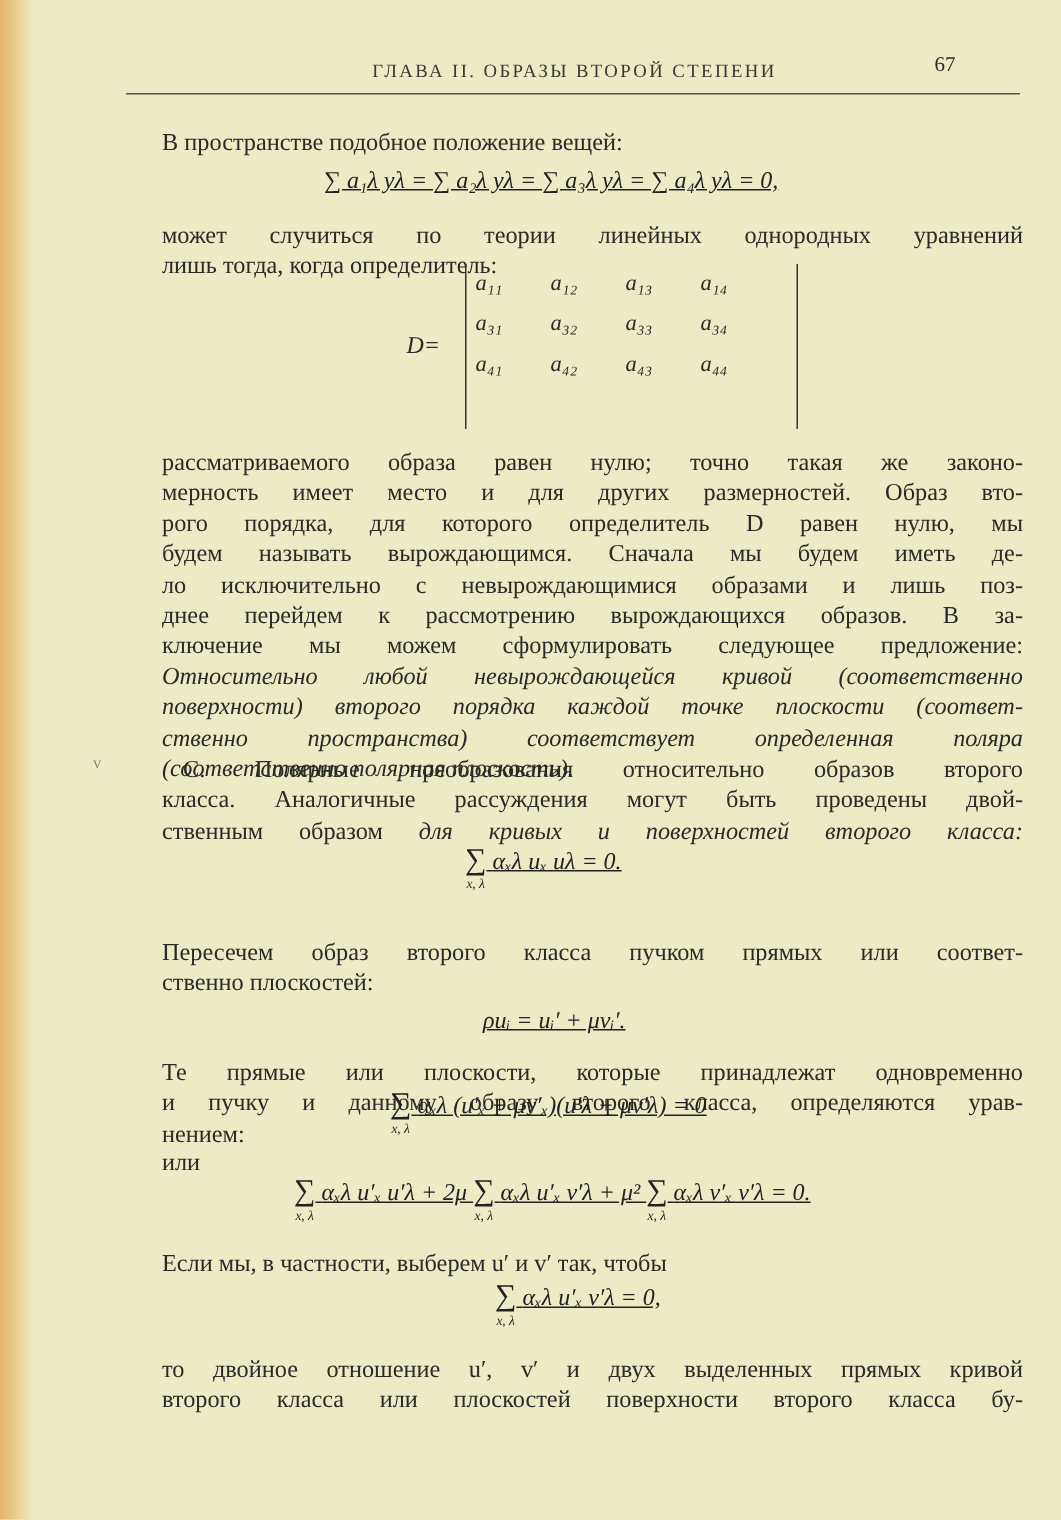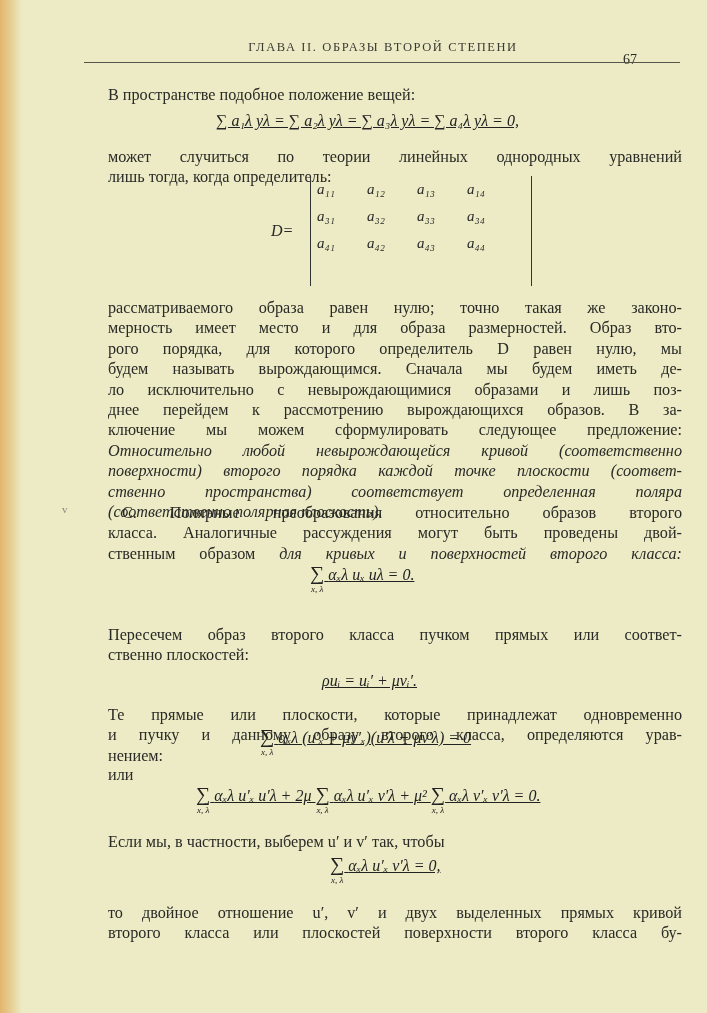--- a/index.html
+++ b/index.html
@@ -14,21 +14,21 @@
     position: absolute; left: 0; top: 0; bottom: 0; width: 22px;
     background: linear-gradient(to right, #e3b56e 0%, #e6cc8f 45%, #ecebc6 100%);
   }
   .page { position: absolute; left: 0; top: 0; width: 665px; height: 1013px; margin-left: 28px; }
   .running-head {
     position: absolute; left: 55px; width: 600px; top: 40px;
     text-align: center; font-size: 12.5px; letter-spacing: 1.6px;
     font-family: "Liberation Serif", serif; color: #3a3a34;
   }
   .page-number {
-    position: absolute; right: 56px; top: 52px; font-size: 14px;
+    position: absolute; right: 56px; top: 36px; font-size: 14px;
   }
   .head-rule {
     position: absolute; left: 56px; width: 596px; top: 62px;
     border-top: 1.2px solid #55554c;
   }
   .text { position: absolute; left: 80px; width: 574px; font-size: 16.2px; line-height: 20.4px; text-align: justify; }
   .line { display: block; white-space: nowrap; text-align: justify; text-align-last: justify; }
   .line.last { text-align-last: left; }
   .it { font-style: italic; }
   .eq {
@@ -89,21 +89,21 @@
             <td>a₄₂</td>
             <td>a₄₃</td>
             <td>a₄₄</td>
       </tr>
     </tbody>
       </table>
   </div>
 
   <div class="text" style="top:298px;">
     <span class="line">рассматриваемого образа равен нулю; точно такая же законо-</span>
-    <span class="line">мерность имеет место и для образа размерностей. Образ вто-</span>
+    <span class="line">мерность имеет место и для других размерностей. Образ вто-</span>
     <span class="line">рого порядка, для которого определитель D равен нулю, мы</span>
     <span class="line">будем называть вырождающимся. Сначала мы будем иметь де-</span>
     <span class="line">ло исключительно с невырождающимися образами и лишь поз-</span>
     <span class="line">днее перейдем к рассмотрению вырождающихся образов. В за-</span>
     <span class="line">ключение мы можем сформулировать следующее предложение:</span>
     <span class="line it">Относительно любой невырождающейся кривой (соответственно</span>
     <span class="line it">поверхности) второго порядка каждой точке плоскости (соответ-</span>
     <span class="line it">ственно пространства) соответствует определенная поляра</span>
     <span class="line it last">(соответственно полярная плоскость).</span>
   </div>

